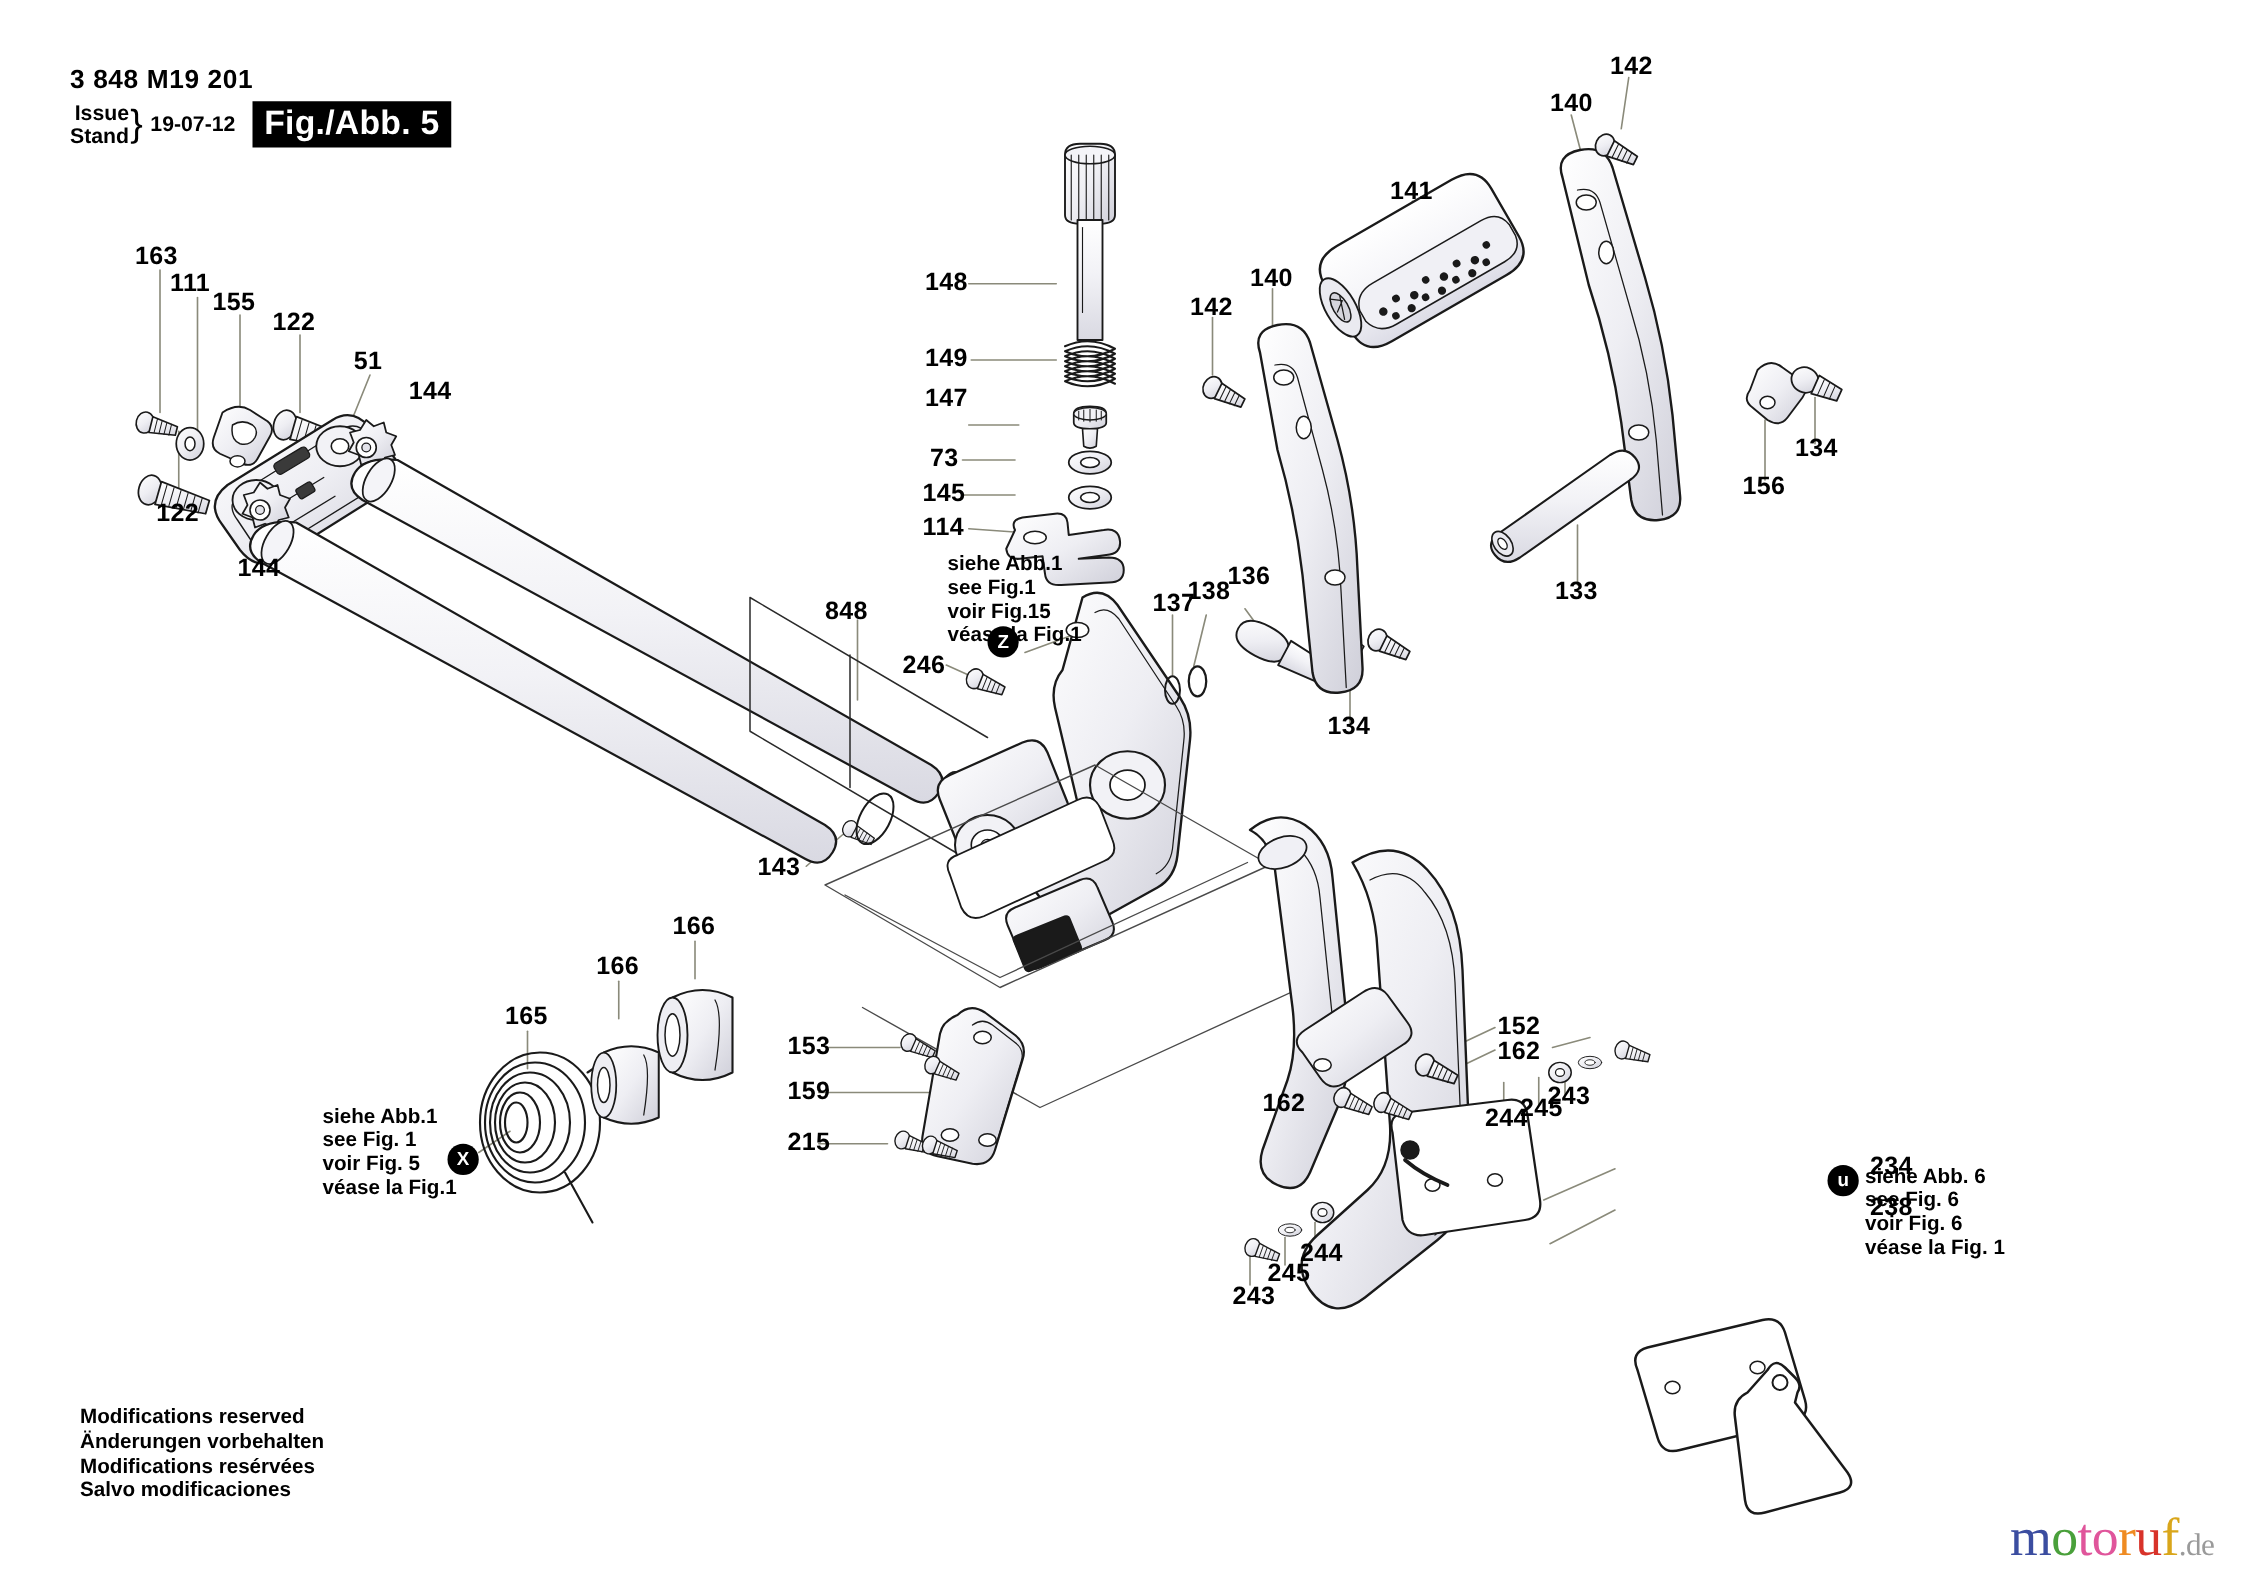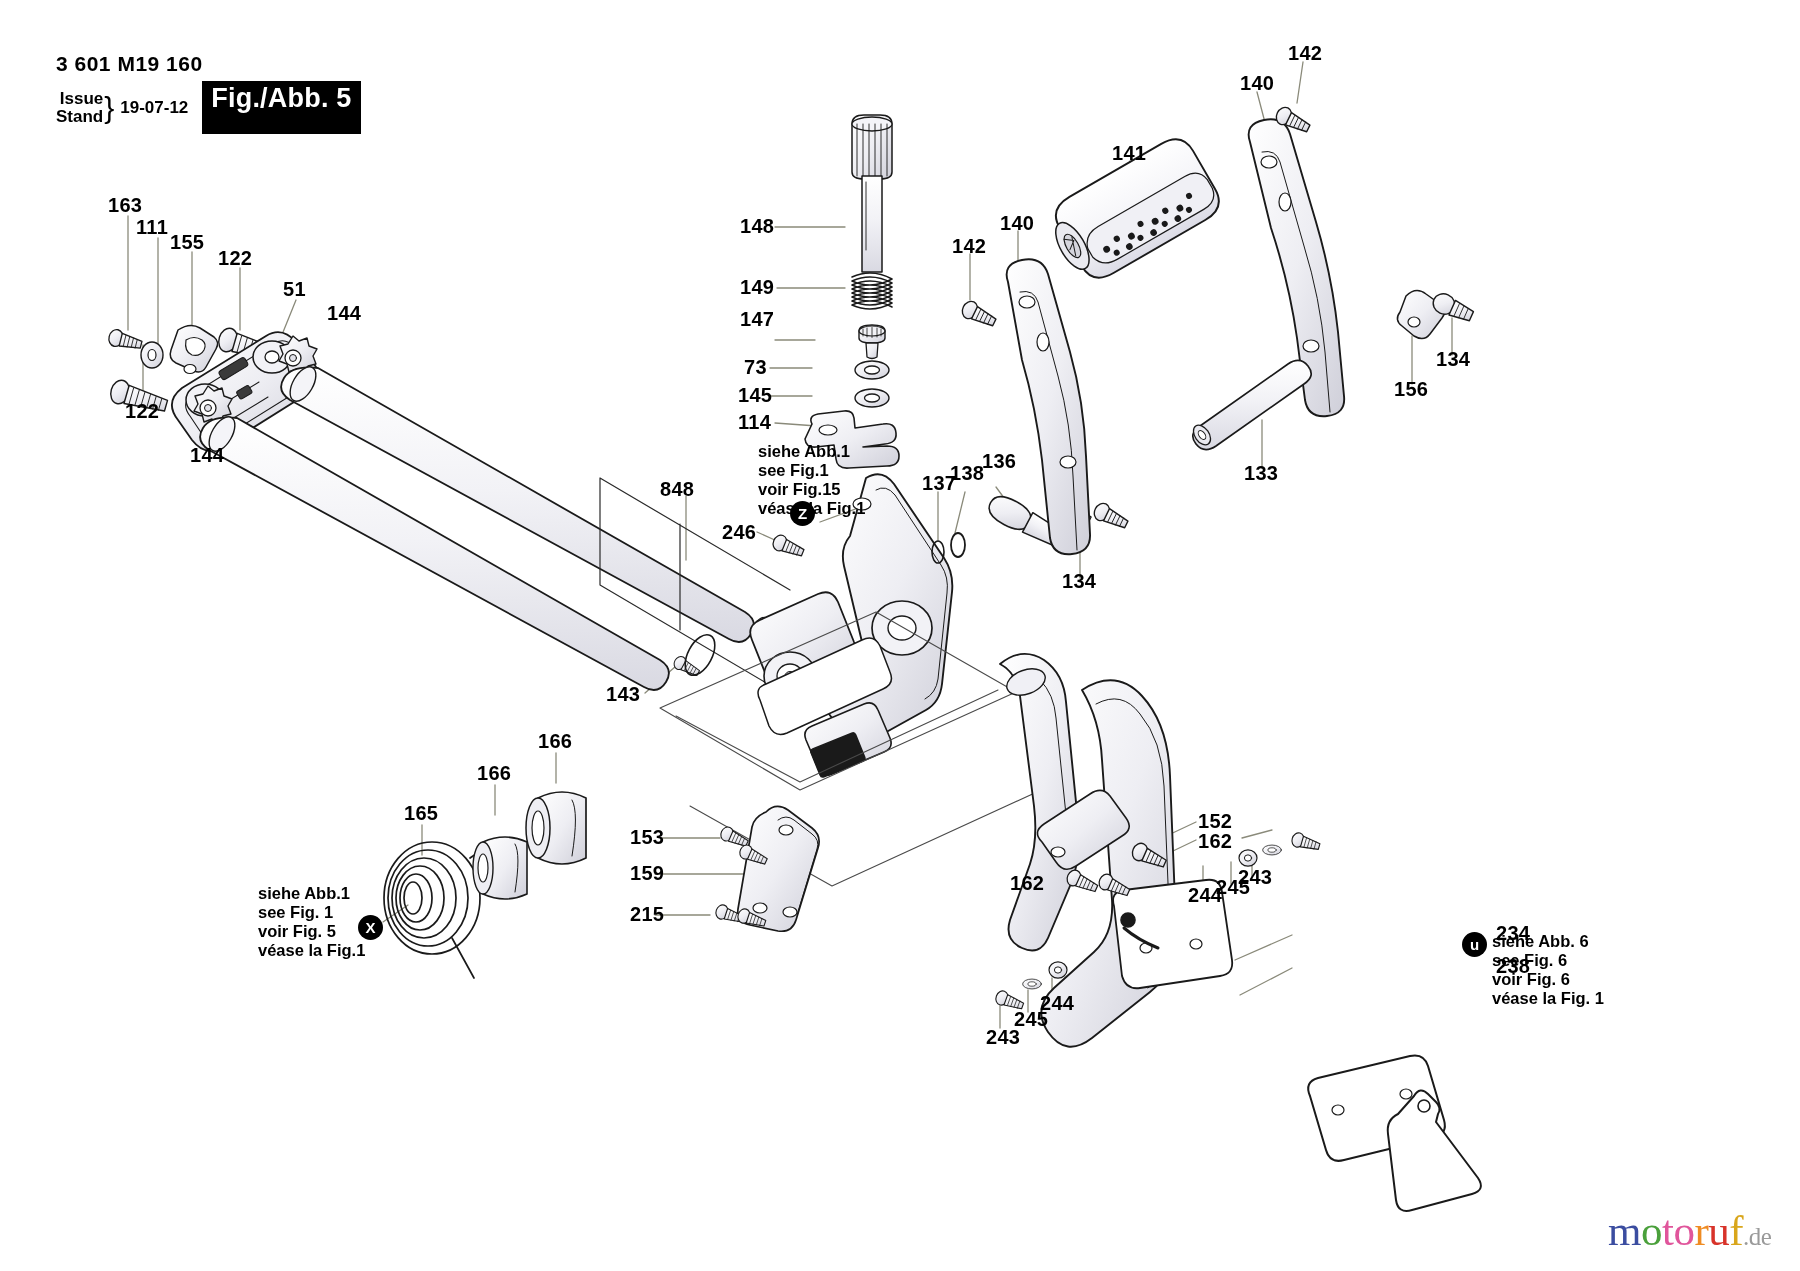--- a/index.html
+++ b/index.html
@@ -9,21 +9,21 @@
   .svgroot{position:absolute;left:0;top:0;width:1800px;height:1271px;}
 
   
   #header{position:absolute;left:56px;top:52px;}
   .doc-no{font-size:21px;font-weight:bold;letter-spacing:.5px;white-space:nowrap;}
   .issue-row{display:flex;align-items:center;margin-top:5px;}
   .issue-labels{font-size:17px;font-weight:bold;line-height:1.02;text-align:right;}
   .brace{font-size:30px;font-weight:400;margin:0 2px 0 1px;line-height:.9;}
   .issue-date{font-size:17px;font-weight:bold;margin-left:4px;white-space:nowrap;}
   .figbox{background:#000;color:#fff;font-size:27px;font-weight:bold;
-          padding:2px 9px 20px 9px;margin-left:14px;white-space:nowrap;letter-spacing:.2px;}
+          padding:2px 9px 4px 9px;margin-left:14px;white-space:nowrap;letter-spacing:.2px;}
 
   
   .pnum{position:absolute;font-size:20px;font-weight:bold;white-space:nowrap;letter-spacing:.3px;}
   .refblk{position:absolute;font-size:16.5px;font-weight:bold;line-height:1.16;white-space:nowrap;}
   .footer{position:absolute;left:64px;top:1124px;font-size:16.5px;font-weight:bold;line-height:1.2;white-space:nowrap;}
 
   .badge{position:absolute;width:25px;height:25px;border-radius:50%;background:#000;color:#fff;
          font-size:15px;font-weight:bold;display:flex;align-items:center;justify-content:center;}
 
   
@@ -32,21 +32,21 @@
   #wm .s1{color:#3b4da0;} #wm .s2{color:#4aa03b;} #wm .s3{color:#e0559b;}
   #wm .s4{color:#ef8b22;} #wm .s5{color:#d8332a;} #wm .s6{color:#d9a61b;}
   #wm .dot{color:#9a9a9a;font-size:25px;}
 </style>
 </head>
 <body>
 
 <div id="sheet">
 
   <div id="header">
-    <div class="doc-no">3 601 M19 160</div>
+    <div class="doc-no">3 848 M19 201</div>
     <div class="issue-row">
       <div class="issue-labels">
         <div>Issue</div>
         <div>Stand</div>
       </div>
       <div class="brace">}</div>
       <div class="issue-date">19-07-12</div>
       <div class="figbox">Fig./Abb. 5</div>
     </div>
   </div>
@@ -518,16 +518,22 @@
   <div class="badge" style="left:358px; top:915px;">X</div>
 
   <div class="refblk" style="left:1492px; top:932px;">
     <div>siehe Abb. 6</div>
     <div>see Fig. 6</div>
     <div>voir Fig. 6</div>
     <div>véase la Fig. 1</div>
   </div>
   <div class="badge" style="left:1462px; top:932px;">u</div>
 
+  <div class="footer">
+    <div>Modifications reserved</div>
+    <div>Änderungen vorbehalten</div>
+    <div>Modifications resérvées</div>
+    <div>Salvo modificaciones</div>
+  </div>
 
   <div id="wm"><span class="s1">m</span><span class="s2">o</span><span class="s3">t</span><span class="s3">o</span><span class="s4">r</span><span class="s5">u</span><span class="s6">f</span><span class="dot">.de</span></div>
 
 </div>
 
 </body></html>

